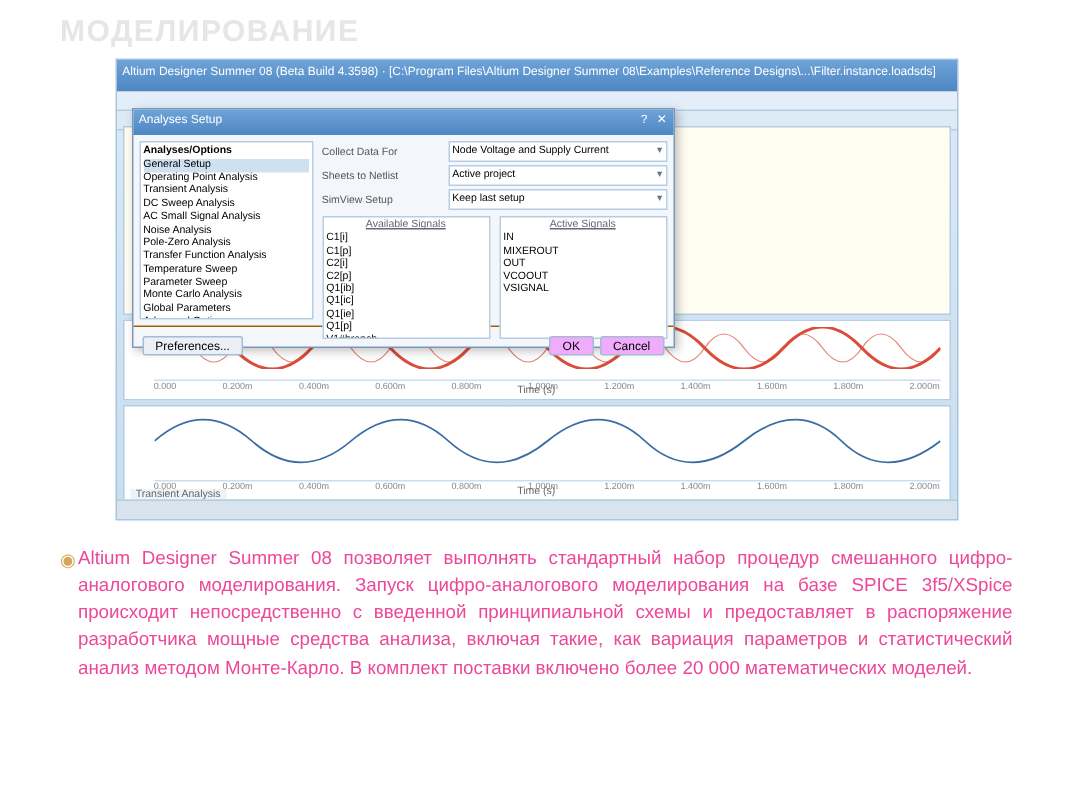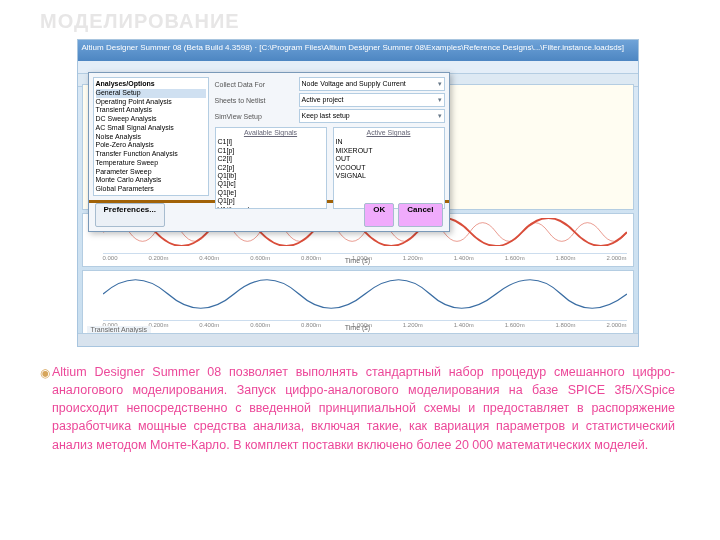--- a/index.html
+++ b/index.html
@@ -121,21 +121,21 @@
   .dcol1 .sel { background:#cfe0f1;}
   .dcol2 { flex:1; margin-left:6px; font-size:7px;}
   .frow { display:flex; align-items:center; margin-bottom:2px; gap:4px;}
   .frow label { width: 80px; color:#555;}
   .fsel { flex:1; height:12px; background:#fff; border:1px solid #b4cde2; padding:0 2px; font-size:7px; line-height:12px;
           display:flex; justify-content:space-between; align-items:center;}
   .fsel::after{content:"▾"; color:#678; font-size:7px;}
   .sigcol { display:flex; gap:6px; margin-top:4px;}
   .sigbox { flex:1; background:#fff; border:1px solid #b4cde2; height:78px; font-size:7px; padding:1px 2px; line-height:1.2; overflow:hidden;}
   .sigbox .hdr{color:#667; text-decoration:underline; text-align:center; margin-bottom:1px;}
-  .dlgbtns { height:24px; border-top:3px solid #a16207; display:flex; justify-content:flex-end; gap:4px; padding:0 6px;font-weight:bold;}
+  .dlgbtns { height:24px; border-top:1px solid #a16207; display:flex; justify-content:flex-end; align-items:center; gap:4px; padding:0 6px;}
   .btn { background:#f0abfc; border:1px solid #a7bccf; padding:1px 8px; font-size:8px; border-radius:2px;}
   .btn-pref { background:#ebf0f6; border:1px solid #a7bccf; padding:1px 8px; font-size:8px; border-radius:2px; margin-right:auto;}
 
   .content {
     display: flex;
   }
   .bullet {
     width: 12px; flex-shrink:0;
     color: #d7a55a;
     font-size: 12px;
@@ -221,20 +221,27 @@
           <span>2.000m</span>
       </div>
       <div class="axis-label">Time (s)</div>
       <div style="position:absolute;left:4px;bottom:0;font-size:7px;color:#666;background:#eef3f8;padding:0 4px;">Transient Analysis</div>
     </div>
   </div>
 
   <div class="tabstrip"></div>
 
   <div class="dialog">
+    <div class="dtb">
+      <span>Analyses Setup</span>
+      <span>
+        <span>?</span>
+        <span style="margin-left:4px;">✕</span>
+      </span>
+    </div>
     <div class="dbody">
       <div class="dcol1">
         <div style="font-weight:bold;">Analyses/Options</div>
         <div class="sel">General Setup</div>
         <div>Operating Point Analysis</div>
         <div>Transient Analysis</div>
         <div>DC Sweep Analysis</div>
         <div>AC Small Signal Analysis</div>
         <div>Noise Analysis</div>
         <div>Pole-Zero Analysis</div>

